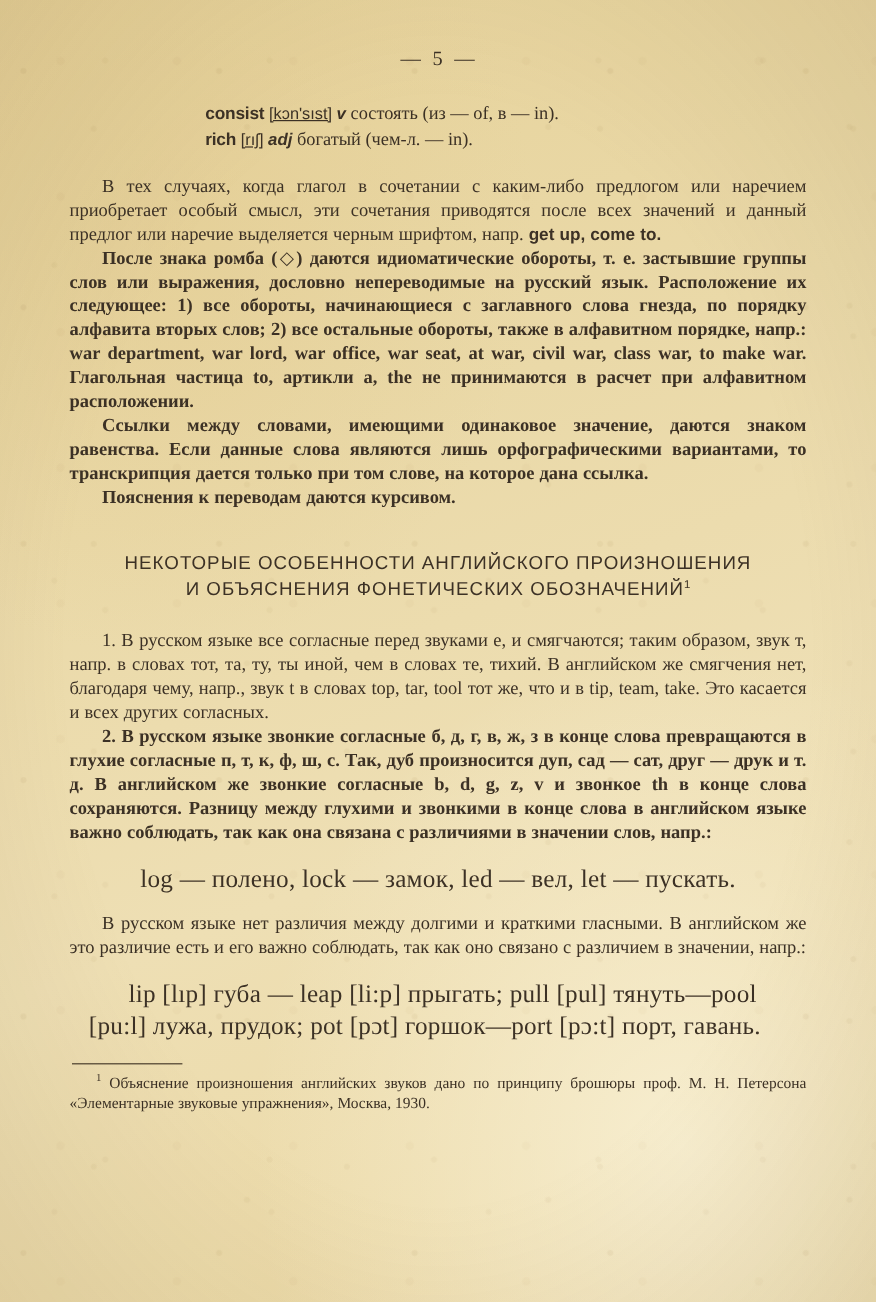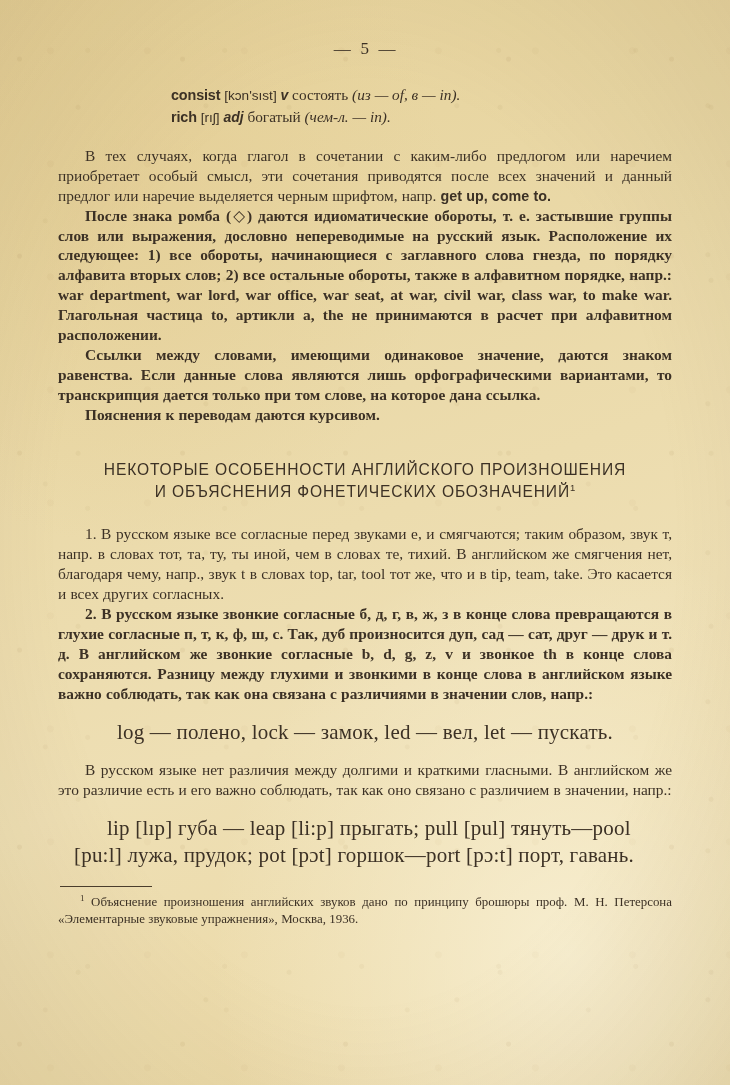--- a/index.html
+++ b/index.html
@@ -65,24 +65,24 @@
 
   
   .entries {
     margin-top: 22px;
     padding-left: 113px;
     font-size: 15.3px;
     line-height: 1.38;
   }
   .entry { white-space: nowrap; }
   .hw { font-weight: bold; font-family: "Liberation Sans", sans-serif; font-size: 14.4px; letter-spacing: -0.01em; }
-  .tr { font-family: "Liberation Sans", sans-serif; font-size: 13.6px; }
+  .tr { font-family: "Liberation Sans", sans-serif; font-size: 13.6px; text-decoration: underline; }
   .pos { font-style: italic; font-weight: bold; font-family: "Liberation Sans", sans-serif; font-size: 14px; }
   .gl { }
-  .note { font-style: italic; }
+  .note { }
 
   
   p.body {
     margin: 0;
     text-align: justify;
     text-indent: 27px;
     font-size: 15.4px;
     line-height: 1.295;
     word-spacing: 0.02em;
   }
@@ -179,16 +179,16 @@
 
     <p class="body">2. В русском языке звонкие согласные б, д, г, в, ж, з в конце слова превращаются в глухие согласные п, т, к, ф, ш, с. Так, дуб произносится дуп, сад — сат, друг — друк и т. д. В английском же звонкие согласные b, d, g, z, v и звонкое th в конце слова сохраняются. Разницу между глухими и звонкими в конце слова в английском языке важно соблюдать, так как она связана с различиями в значении слов, напр.:</p>
 
     <p class="example">log — полено, lock — замок, led — вел, let — пускать.</p>
 
     <p class="body">В русском языке нет различия между долгими и краткими гласными. В английском же это различие есть и его важно соблюдать, так как оно связано с различием в значении, напр.:</p>
 
     <p class="example two"><span>lip [lıp] губа — leap [li:p] прыгать; pull [pul] тянуть—pool</span><span class="l2">[pu:l] лужа, прудок; pot [pɔt] горшок—port [pɔ:t] порт, гавань.</span></p>
 
     <div class="fn-rule"></div>
-    <p class="footnote"><sup>1</sup> <span>Объяснение произношения английских звуков дано по принципу брошюры проф. М. Н. Петерсона «Элементарные звуковые упражнения», Москва, 1936.</span></p>
+    <p class="footnote"><sup>1</sup> <span>Объяснение произношения английских звуков дано по принципу брошюры проф. М. Н. Петерсона «Элементарные звуковые упражнения», Москва, 1930.</span></p>
 
   </div>
 </div>
 
 </body></html>

